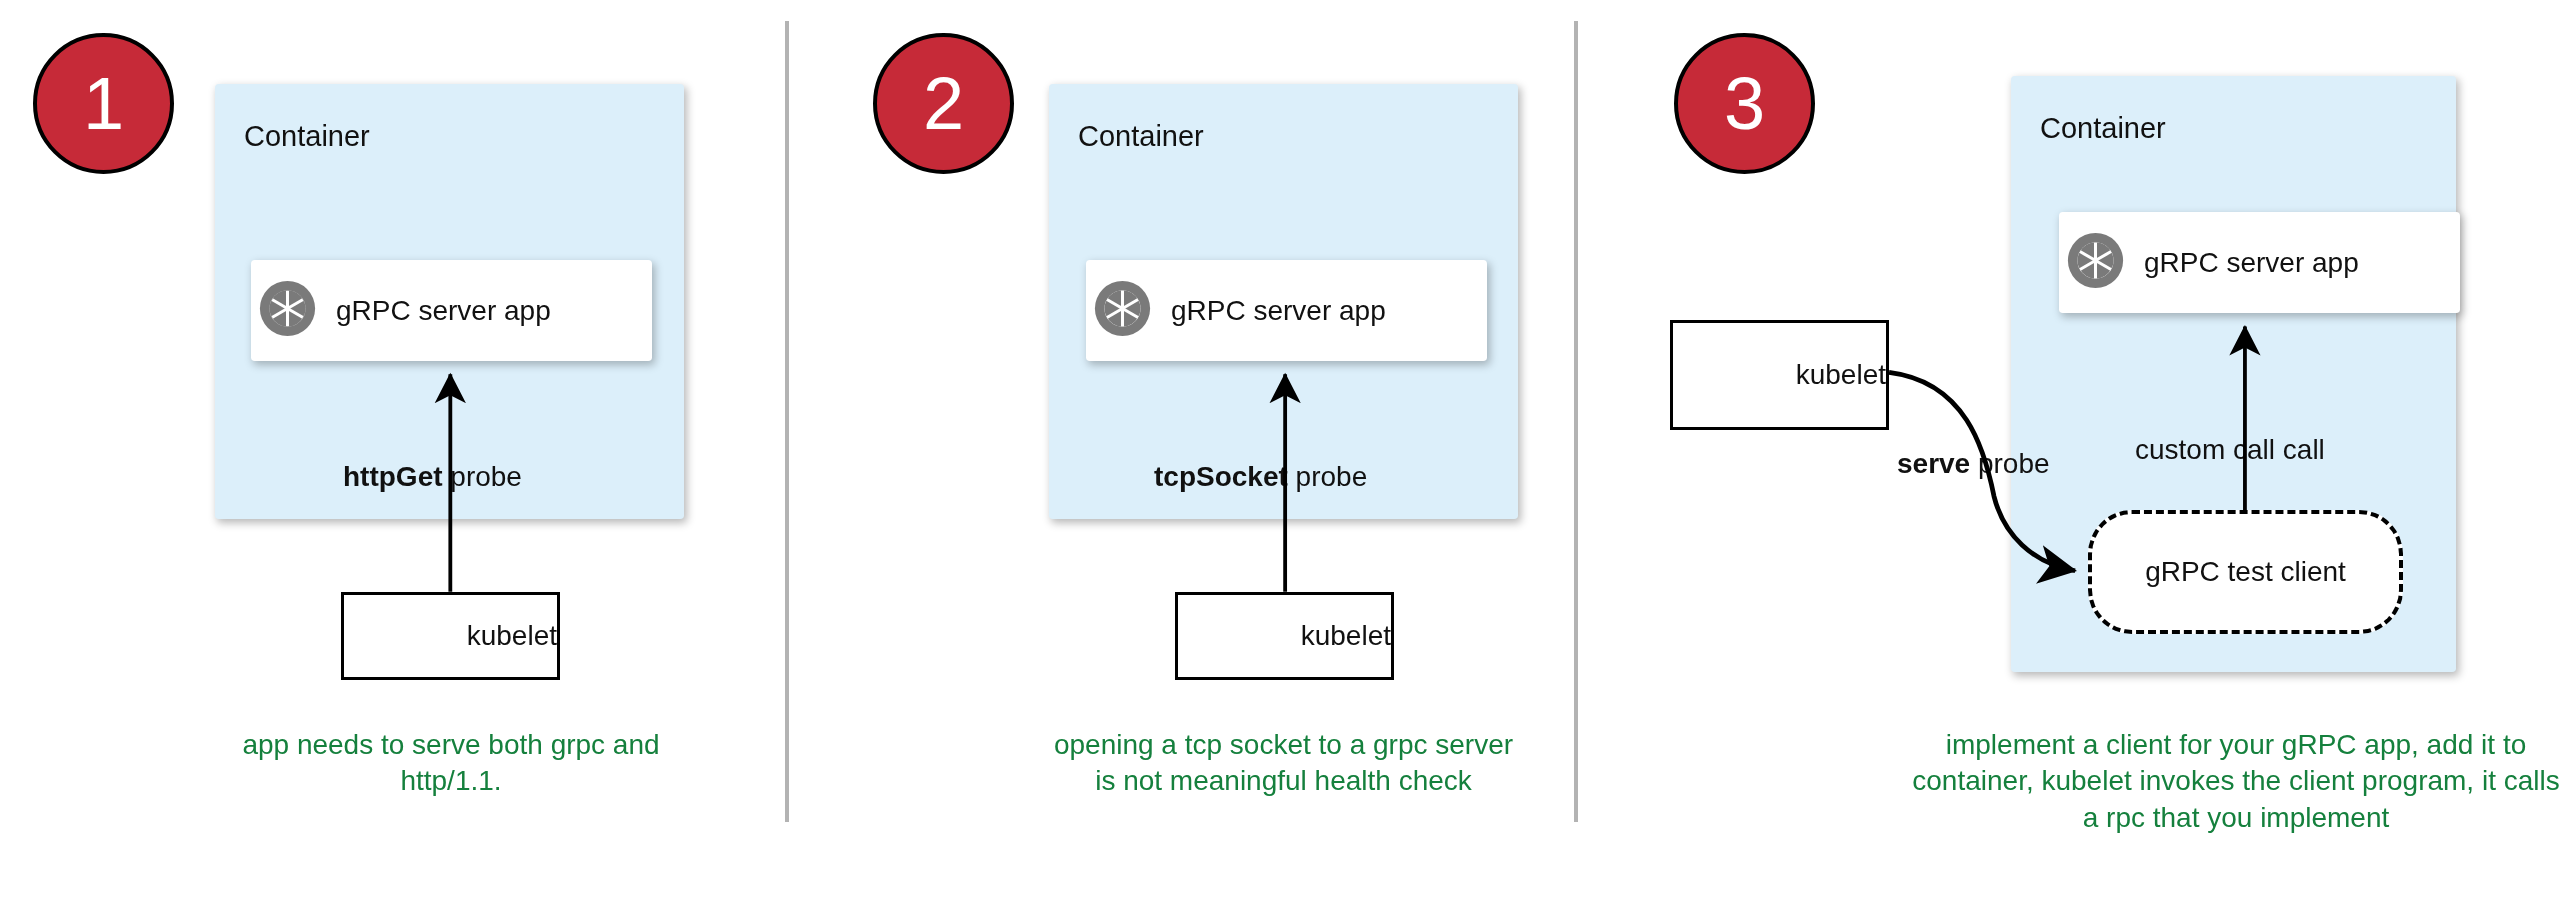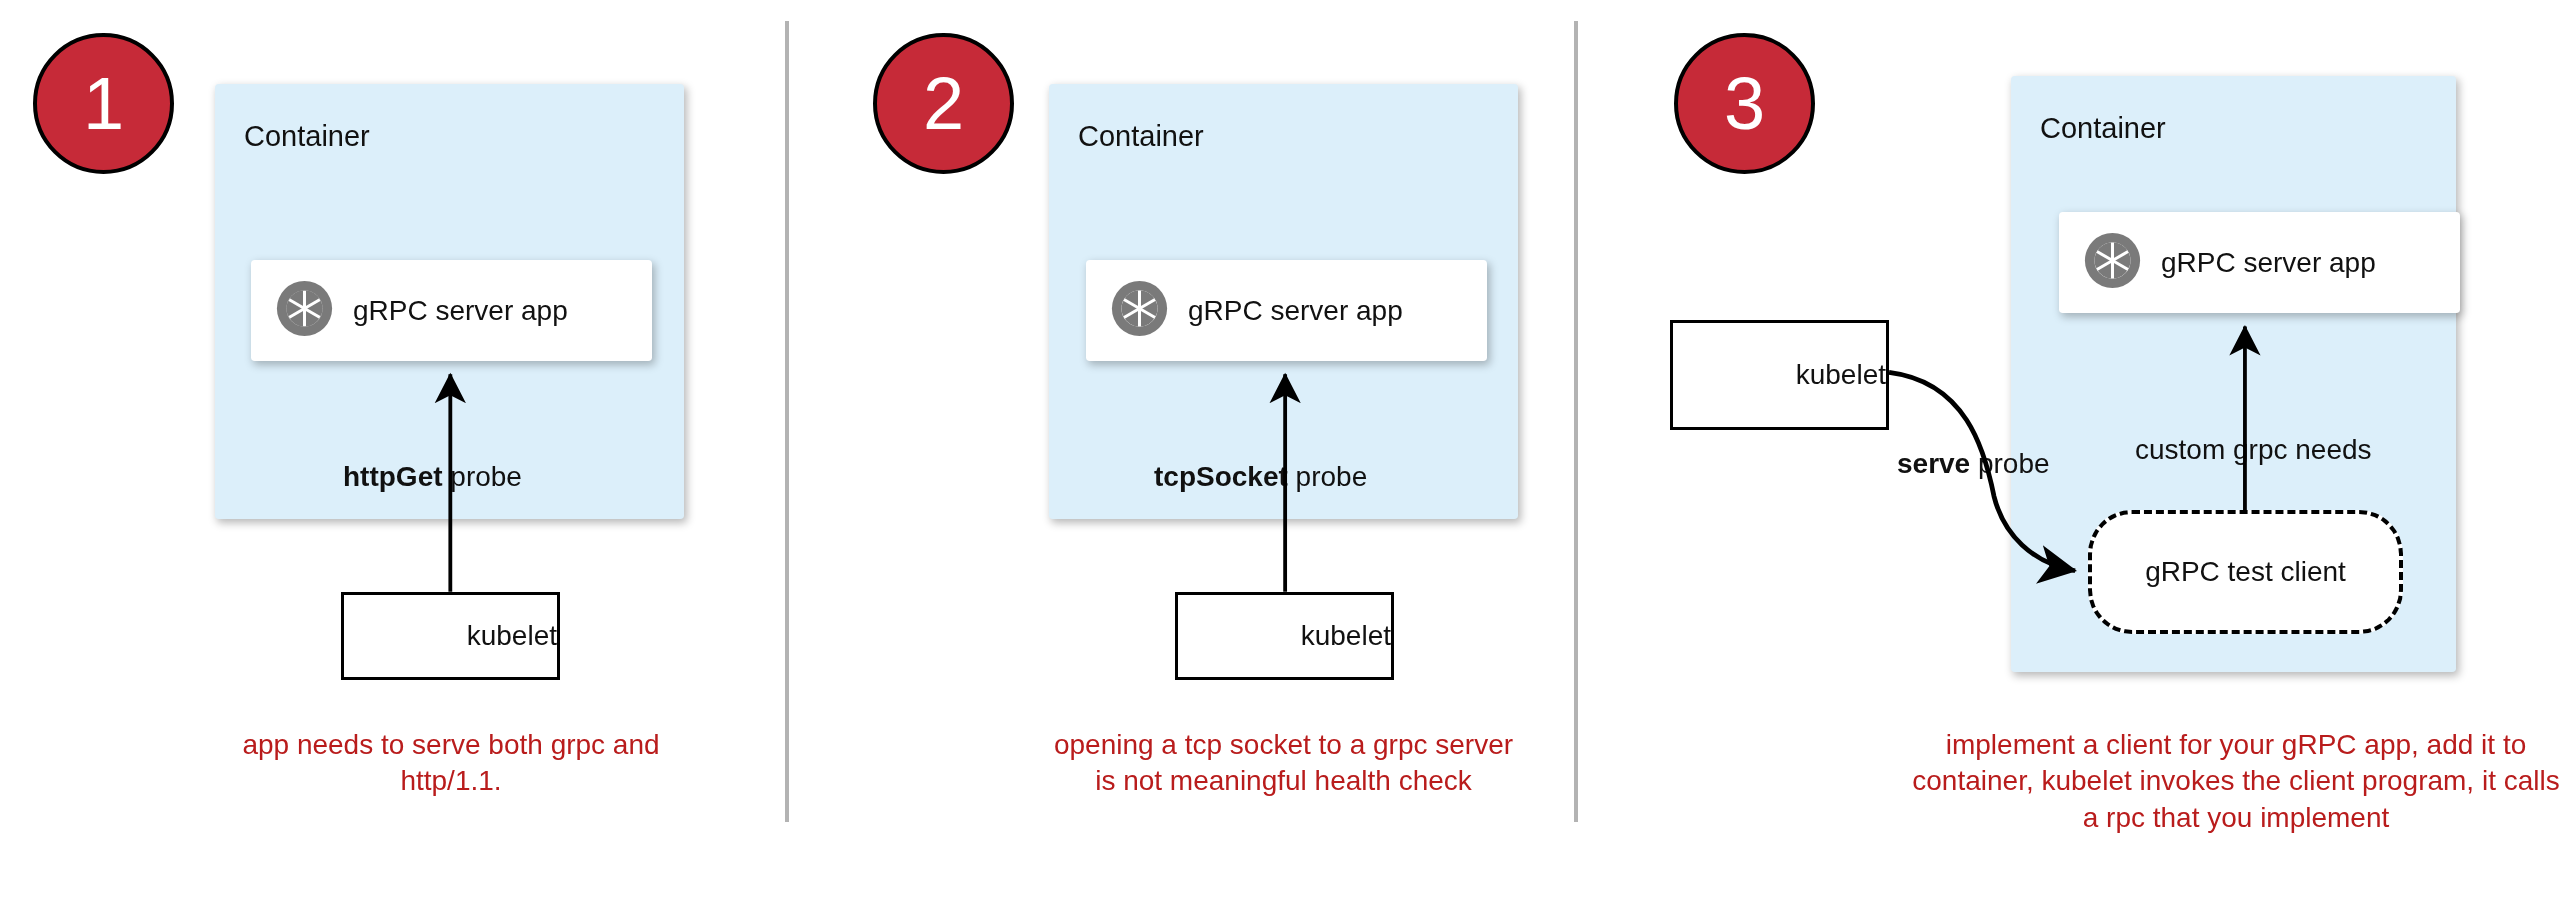--- a/index.html
+++ b/index.html
@@ -69,21 +69,21 @@
 
   
   .app-card {
     position: absolute;
     background: #ffffff;
     border-radius: 3.8px;
     box-shadow: 2.9px 3.8px 8.6px rgba(0,0,0,0.26);
     display: flex;
     align-items: center;
     box-sizing: border-box;
-    padding-left: 24px;
+    padding-left: 7px;
   }
   .app-card .app-label {
     font-size: 28px;
     color: #111111;
     margin-left: 19px;
     white-space: nowrap;
   }
   .grpc-icon { flex: 0 0 auto; display:block; }
 
   
@@ -126,21 +126,21 @@
     color: #111111;
     white-space: nowrap;
   }
   .edge-label b { font-weight: 700; }
 
   
   .caption {
     position: absolute;
     font-size: 28px;
     line-height: 1.30;
-    color: #b91c1c;
+    color: #15803d;
     text-align: center;
   }
 
   
   #arrows {
     position: absolute;
     left: 0; top: 0;
     width: 2576px;
     height: 923px;
     pointer-events: none;
@@ -278,21 +278,21 @@
   </div>
 
   <div class="kubelet-box" style="left:1670px; top:320px; width:219px; height:110px;">
     <span class="kubelet-label">kubelet</span>
   </div>
 
   <div class="edge-label" style="left:1897px; top:448px;">
     <b>serve</b><span> probe</span>
   </div>
 
-  <div class="edge-label" style="left:2135px; top:434px;">custom grpc needs</div>
+  <div class="edge-label" style="left:2135px; top:434px;">custom call call</div>
 
   <div class="dashed-box" style="left:2088px; top:510px; width:315px; height:124px;">
     <span class="dashed-label">gRPC test client</span>
   </div>
 
   <div class="caption" style="left:1902px; top:727px; width:668px;">implement a client for your gRPC app, add it to container, kubelet invokes the client program, it calls a rpc that you implement</div>
 
   <svg id="arrows" viewBox="0 0 2700 967" width="2576" height="923">
     <defs>
       <marker id="ah" markerWidth="9" markerHeight="9" refX="7.6" refY="4.5" orient="auto" markerUnits="strokeWidth">

